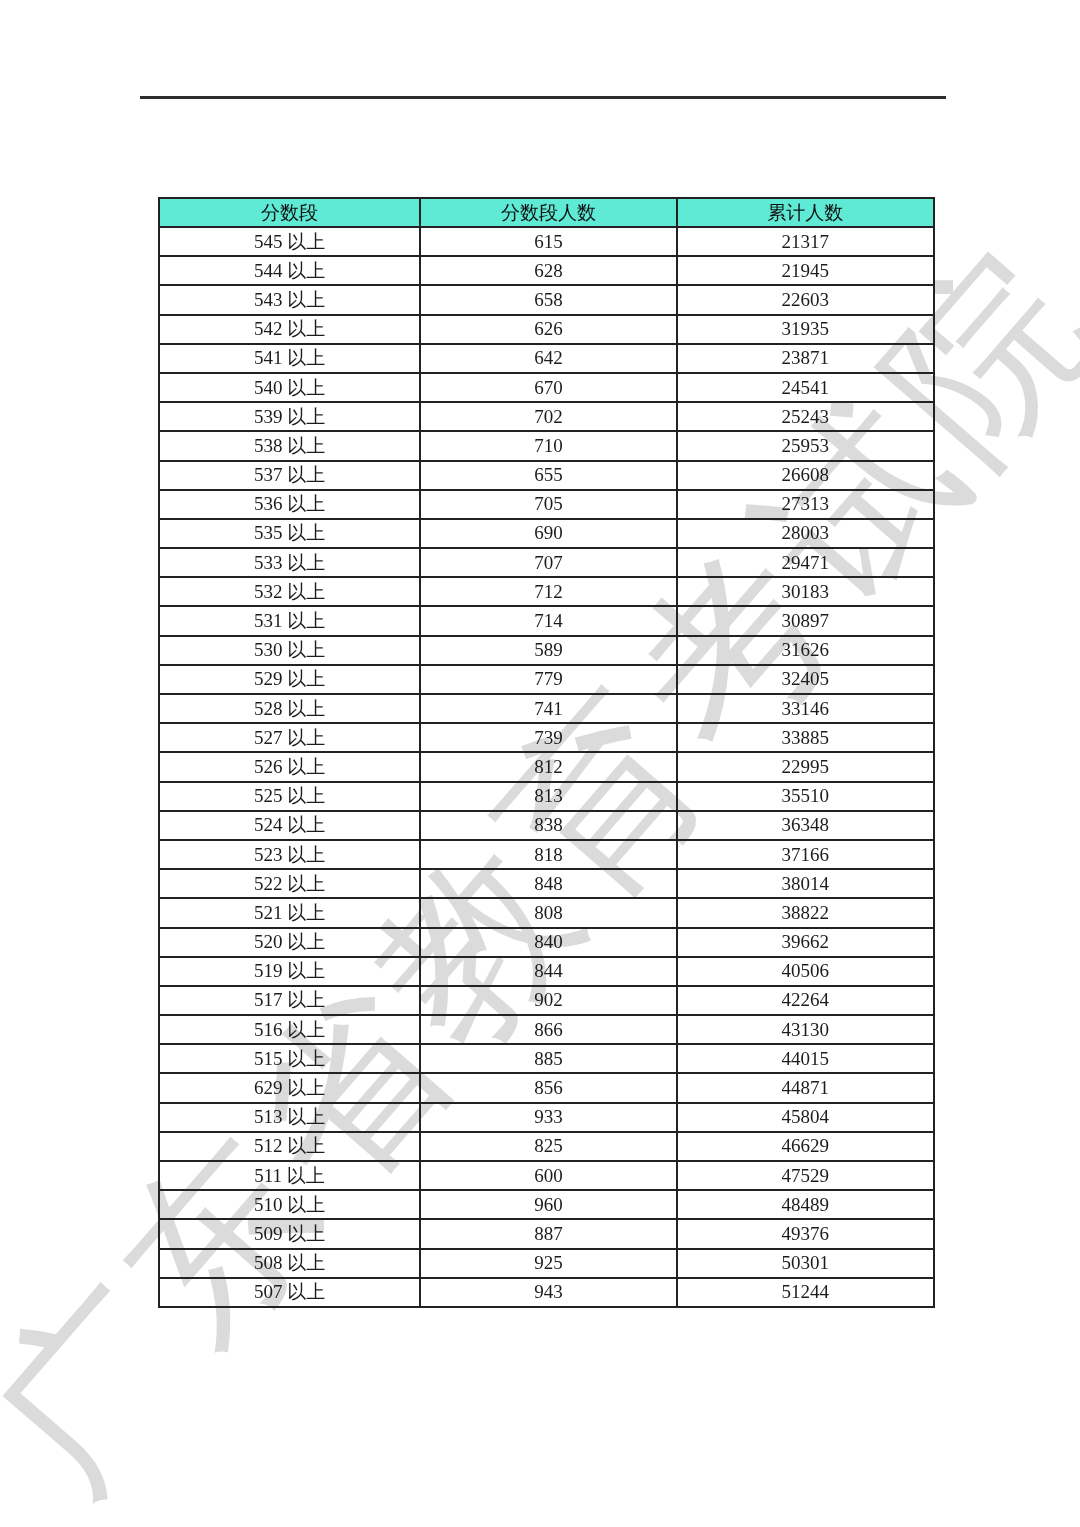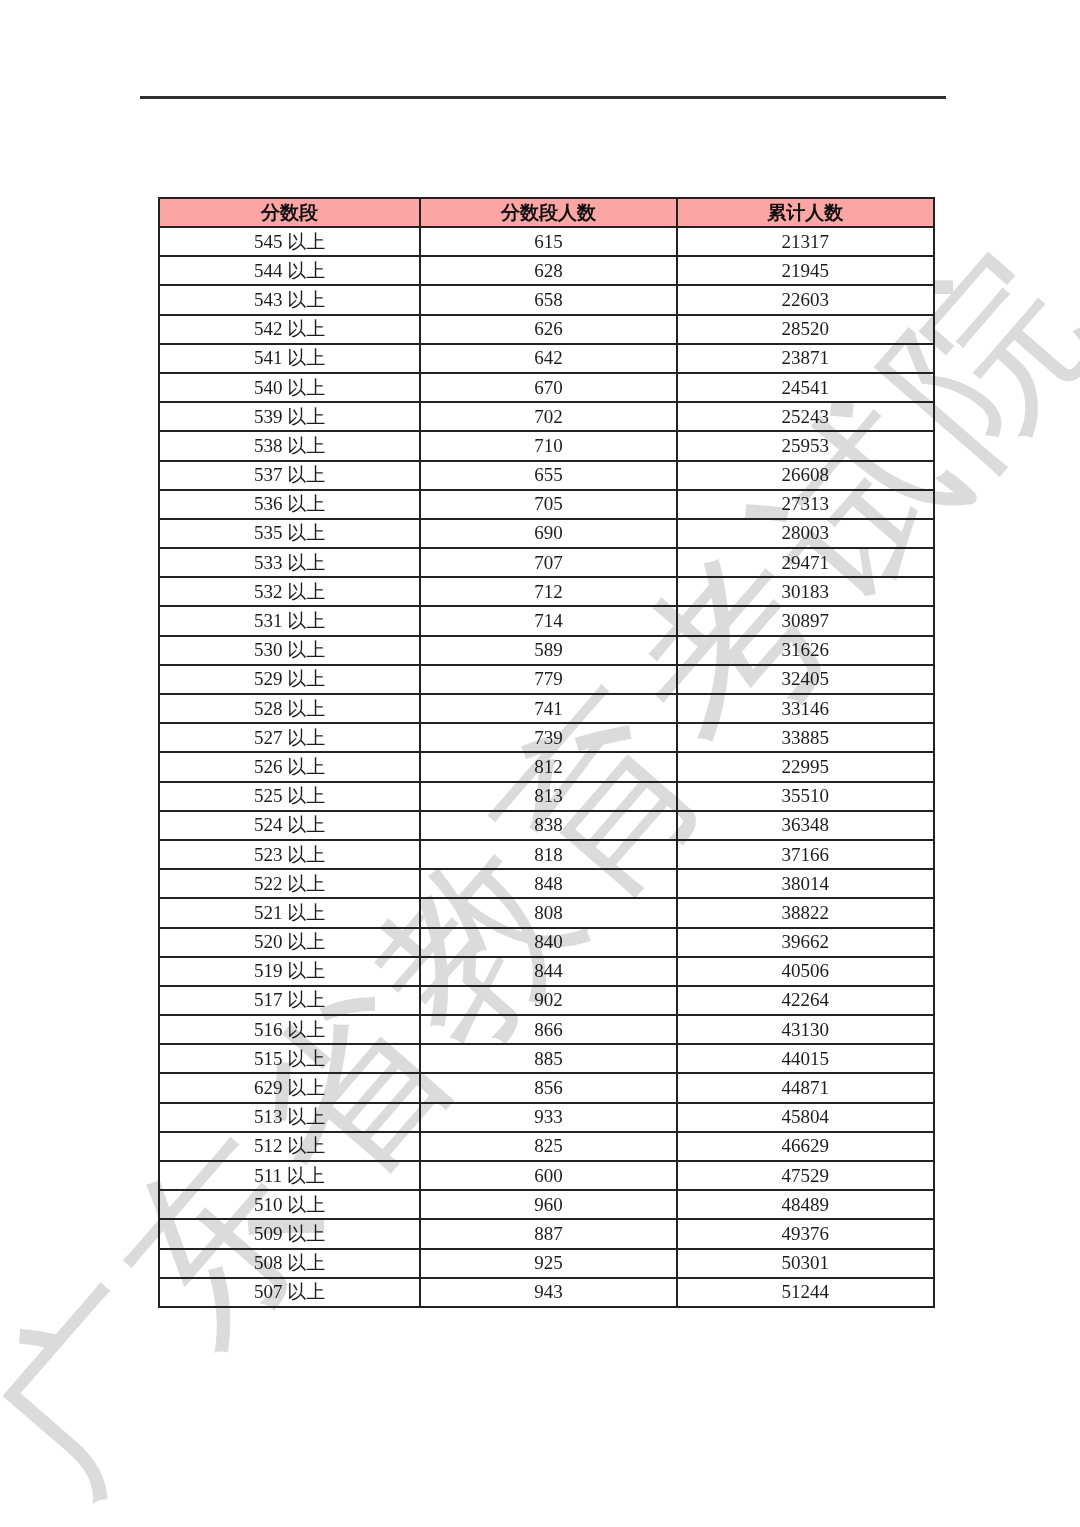--- a/index.html
+++ b/index.html
@@ -55,22 +55,22 @@
     border: 2px solid #222222;
     text-align: center;
     vertical-align: middle;
     padding: 0;
     font-size: 19px;
     color: #1c1c1c;
     background: transparent;
   }
   .score-table th {
     height: 27px;
-    background: #fca5a5;
-    font-weight: bold;
+    background: #5eead4;
+    font-weight: normal;
     color: #111111;
   }
   .score-table td {
     height: 27.2px;
     font-weight: normal;
   }
 </style>
 </head>
 <body>
 
@@ -105,21 +105,21 @@
           <td>21945</td>
         </tr>
         <tr>
           <td>543 以上</td>
           <td>658</td>
           <td>22603</td>
         </tr>
         <tr>
           <td>542 以上</td>
           <td>626</td>
-          <td>28520</td>
+          <td>31935</td>
         </tr>
         <tr>
           <td>541 以上</td>
           <td>642</td>
           <td>23871</td>
         </tr>
         <tr>
           <td>540 以上</td>
           <td>670</td>
           <td>24541</td>

